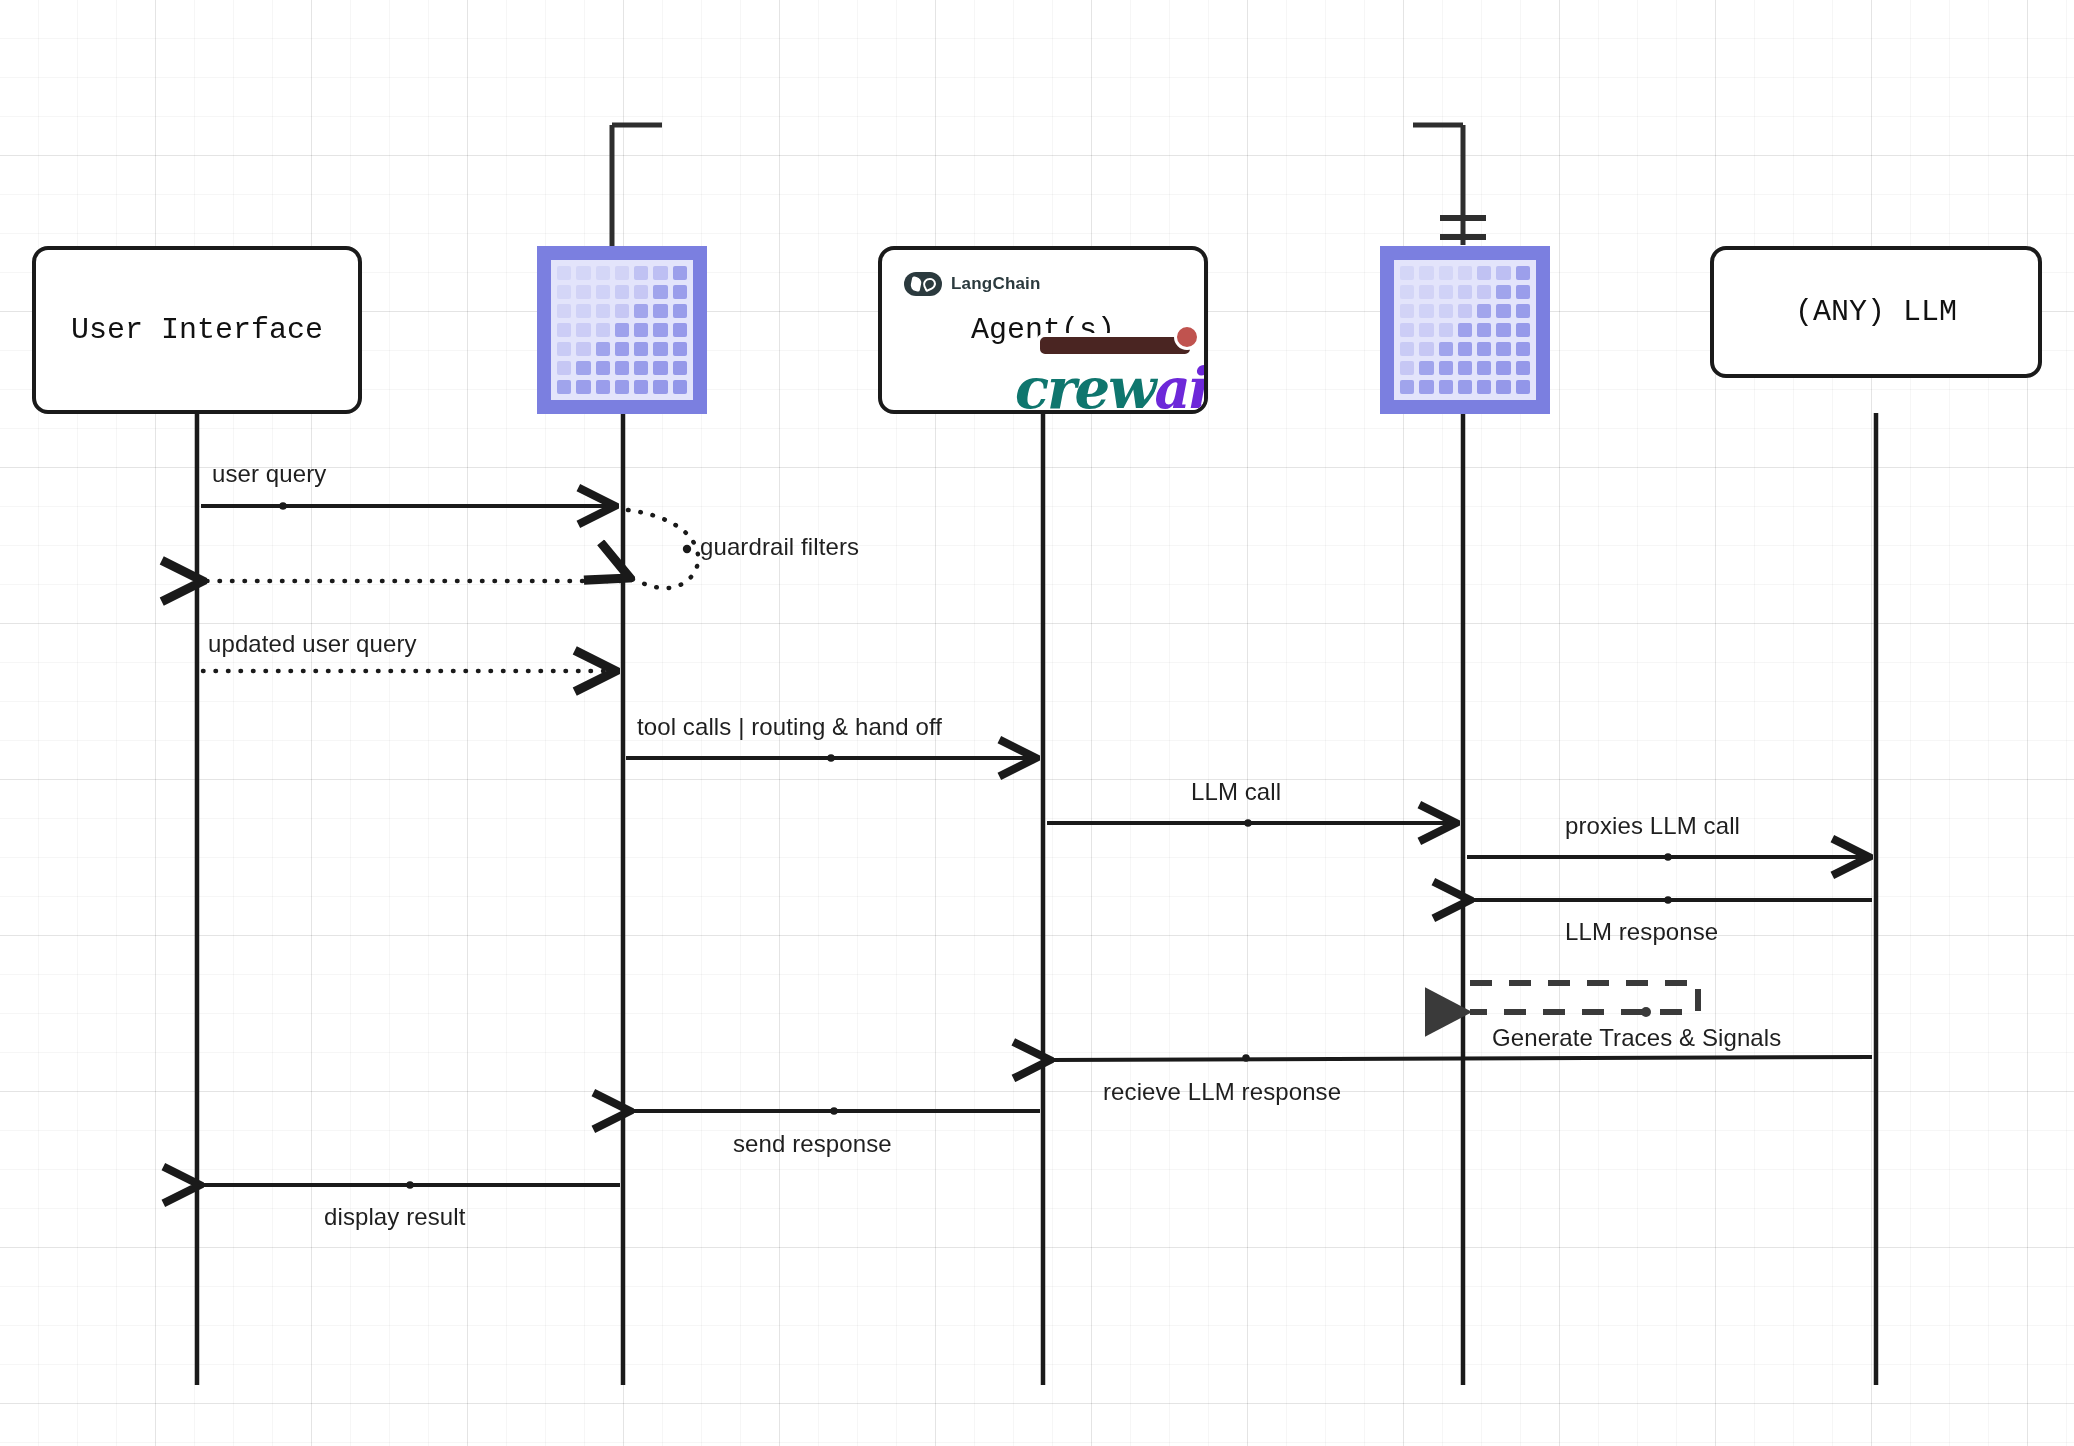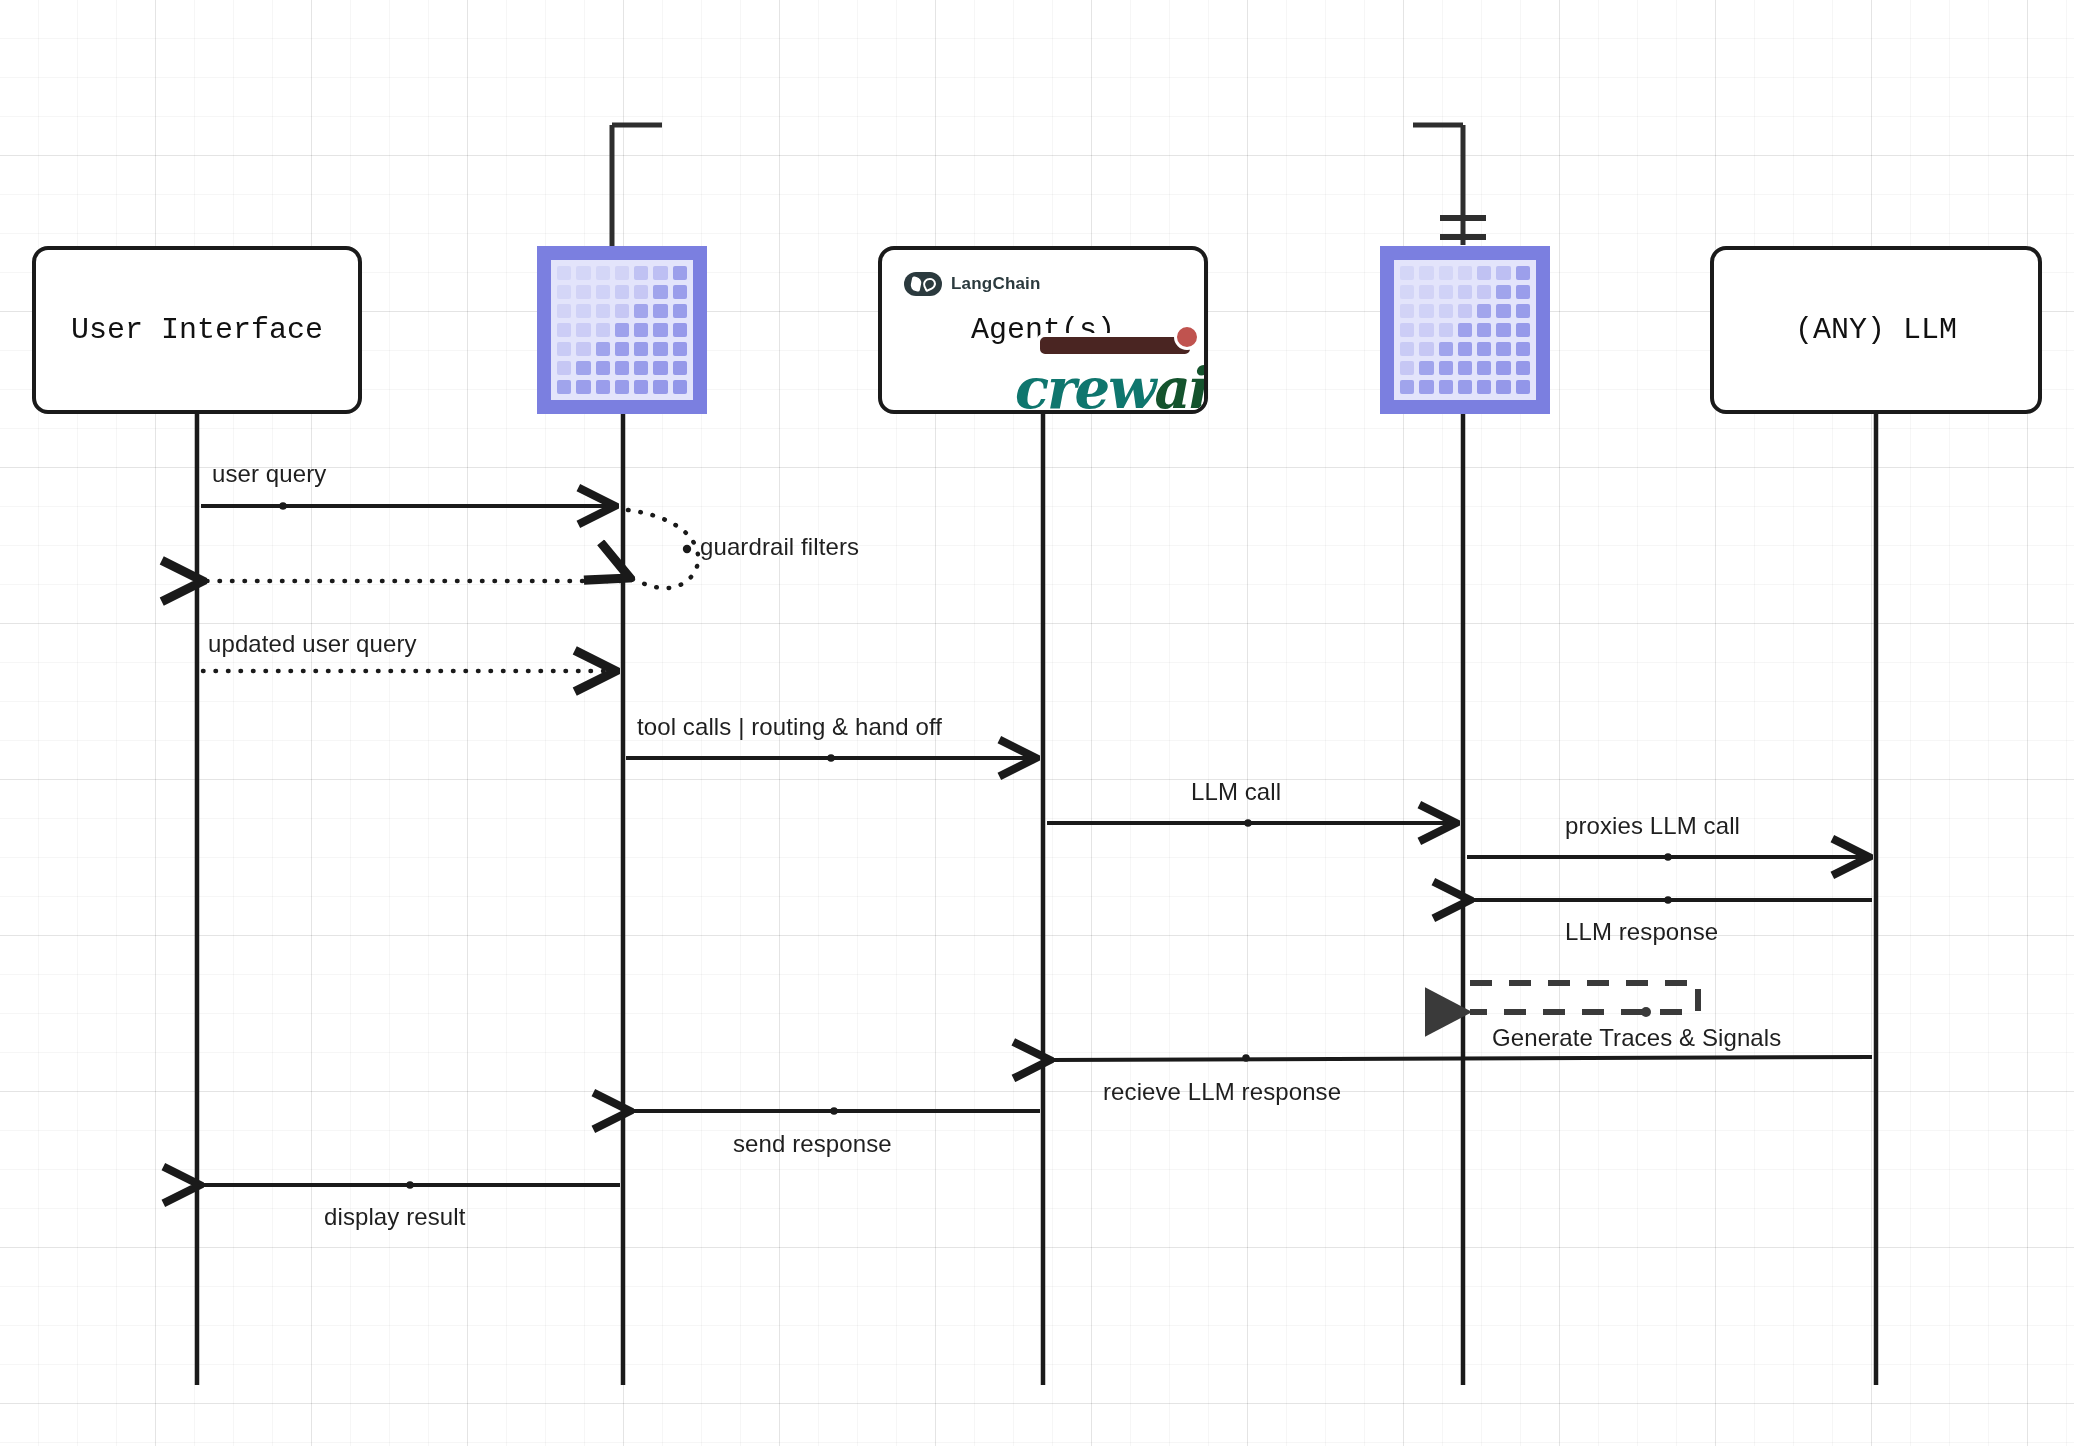--- a/index.html
+++ b/index.html
@@ -58,21 +58,21 @@
     transform:rotate(-25deg);box-sizing:border-box;
   }
   .lc-text{font-size:17px;color:#2b3a3e;font-weight:600;letter-spacing:.2px;}
 
   .crew{
     position:absolute;right:-4px;bottom:-6px;
     font-family:"DejaVu Serif",serif;font-size:56px;font-style:italic;font-weight:700;
     letter-spacing:-2px;line-height:1;white-space:nowrap;
   }
   .crew .c1{color:#0f766e;-webkit-text-stroke:5px #fff;paint-order:stroke fill;}
-  .crew .c2{color:#14532d;-webkit-text-stroke:5px #fff;paint-order:stroke fill;}
+  .crew .c2{color:#6d28d9;-webkit-text-stroke:5px #fff;paint-order:stroke fill;}
   .crew-bar{
     position:absolute;right:10px;bottom:52px;width:150px;height:17px;
     background:#4a2522;border-radius:9px;border:4px solid #fff;box-sizing:content-box;
   }
   .crew-dot{
     position:absolute;right:4px;bottom:60px;width:26px;height:26px;border-radius:50%;
     background:#c0534f;border:3px solid #fff;box-sizing:border-box;
   }
 
   
@@ -307,21 +307,21 @@
       <i style="opacity:.80"></i>
         <i style="opacity:.86"></i>
         <i style="opacity:.88"></i>
         <i style="opacity:.90"></i>
         <i style="opacity:.92"></i>
         <i style="opacity:.94"></i>
         <i style="opacity:.96"></i>
     </div>
   </div>
 
-  <div class="pbox centered" id="llm-box" style="left:1710px;top:246px;width:332px;height:168px;">
+  <div class="pbox centered" id="llm-box" style="left:1710px;top:246px;width:332px;height:132px;">
     <span class="plabel">(ANY) LLM</span>
   </div>
 
   <div class="mlabel" style="left:212px;top:460px;">user query</div>
 
   <div class="mlabel" style="left:700px;top:533px;">guardrail filters</div>
 
   <div class="mlabel" style="left:208px;top:630px;">updated user query</div>
 
   <div class="mlabel" style="left:637px;top:713px;">tool calls | routing &amp; hand off</div>

